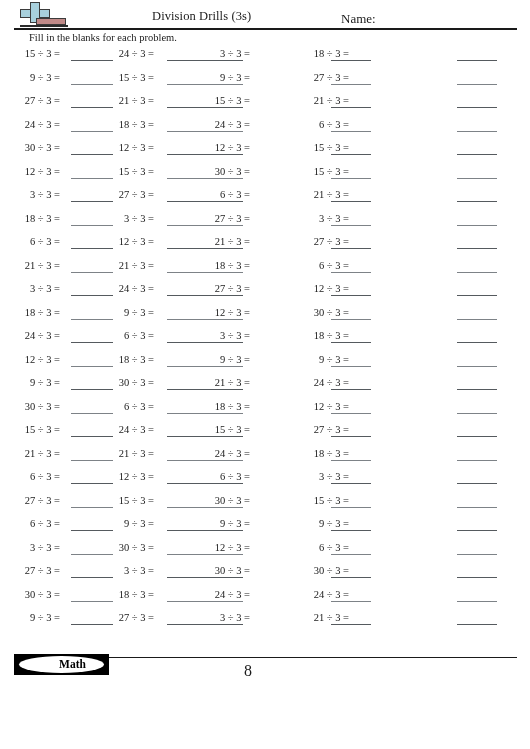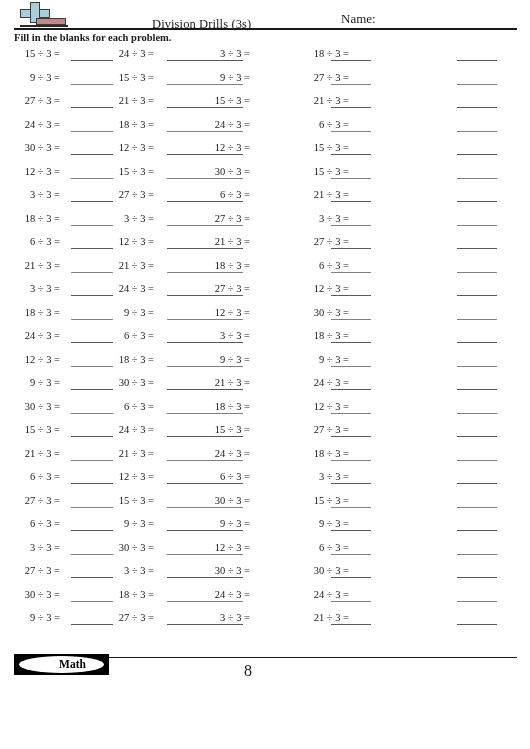--- a/index.html
+++ b/index.html
@@ -65,21 +65,21 @@
     position: absolute;
     left: 4px;
     top: 23px;
     width: 48px;
     height: 2px;
     background: #2b2b2b;
   }
   #worksheet-title {
     position: absolute;
     left: 152px;
-    top: 17px;
+    top: 9px;
     font-size: 12.5px;
     letter-spacing: 0.1px;
     white-space: nowrap;
   }
   #name-label {
     position: absolute;
     left: 341px;
     top: 11px;
     font-size: 13px;
     white-space: nowrap;
@@ -89,24 +89,24 @@
     left: 14px;
     top: 28px;
     width: 503px;
     height: 2px;
     background: #1a1a1a;
   }
 
   
   #instructions {
     position: absolute;
-    left: 14px;
+    left: 29px;
     top: 32px;
     font-size: 10.5px;
-    font-weight: bold;
+    font-weight: normal;
     white-space: nowrap;
   }
 
   
   #grid {
     position: absolute;
     left: 0;
     top: 46px;
     width: 528px;
   }

